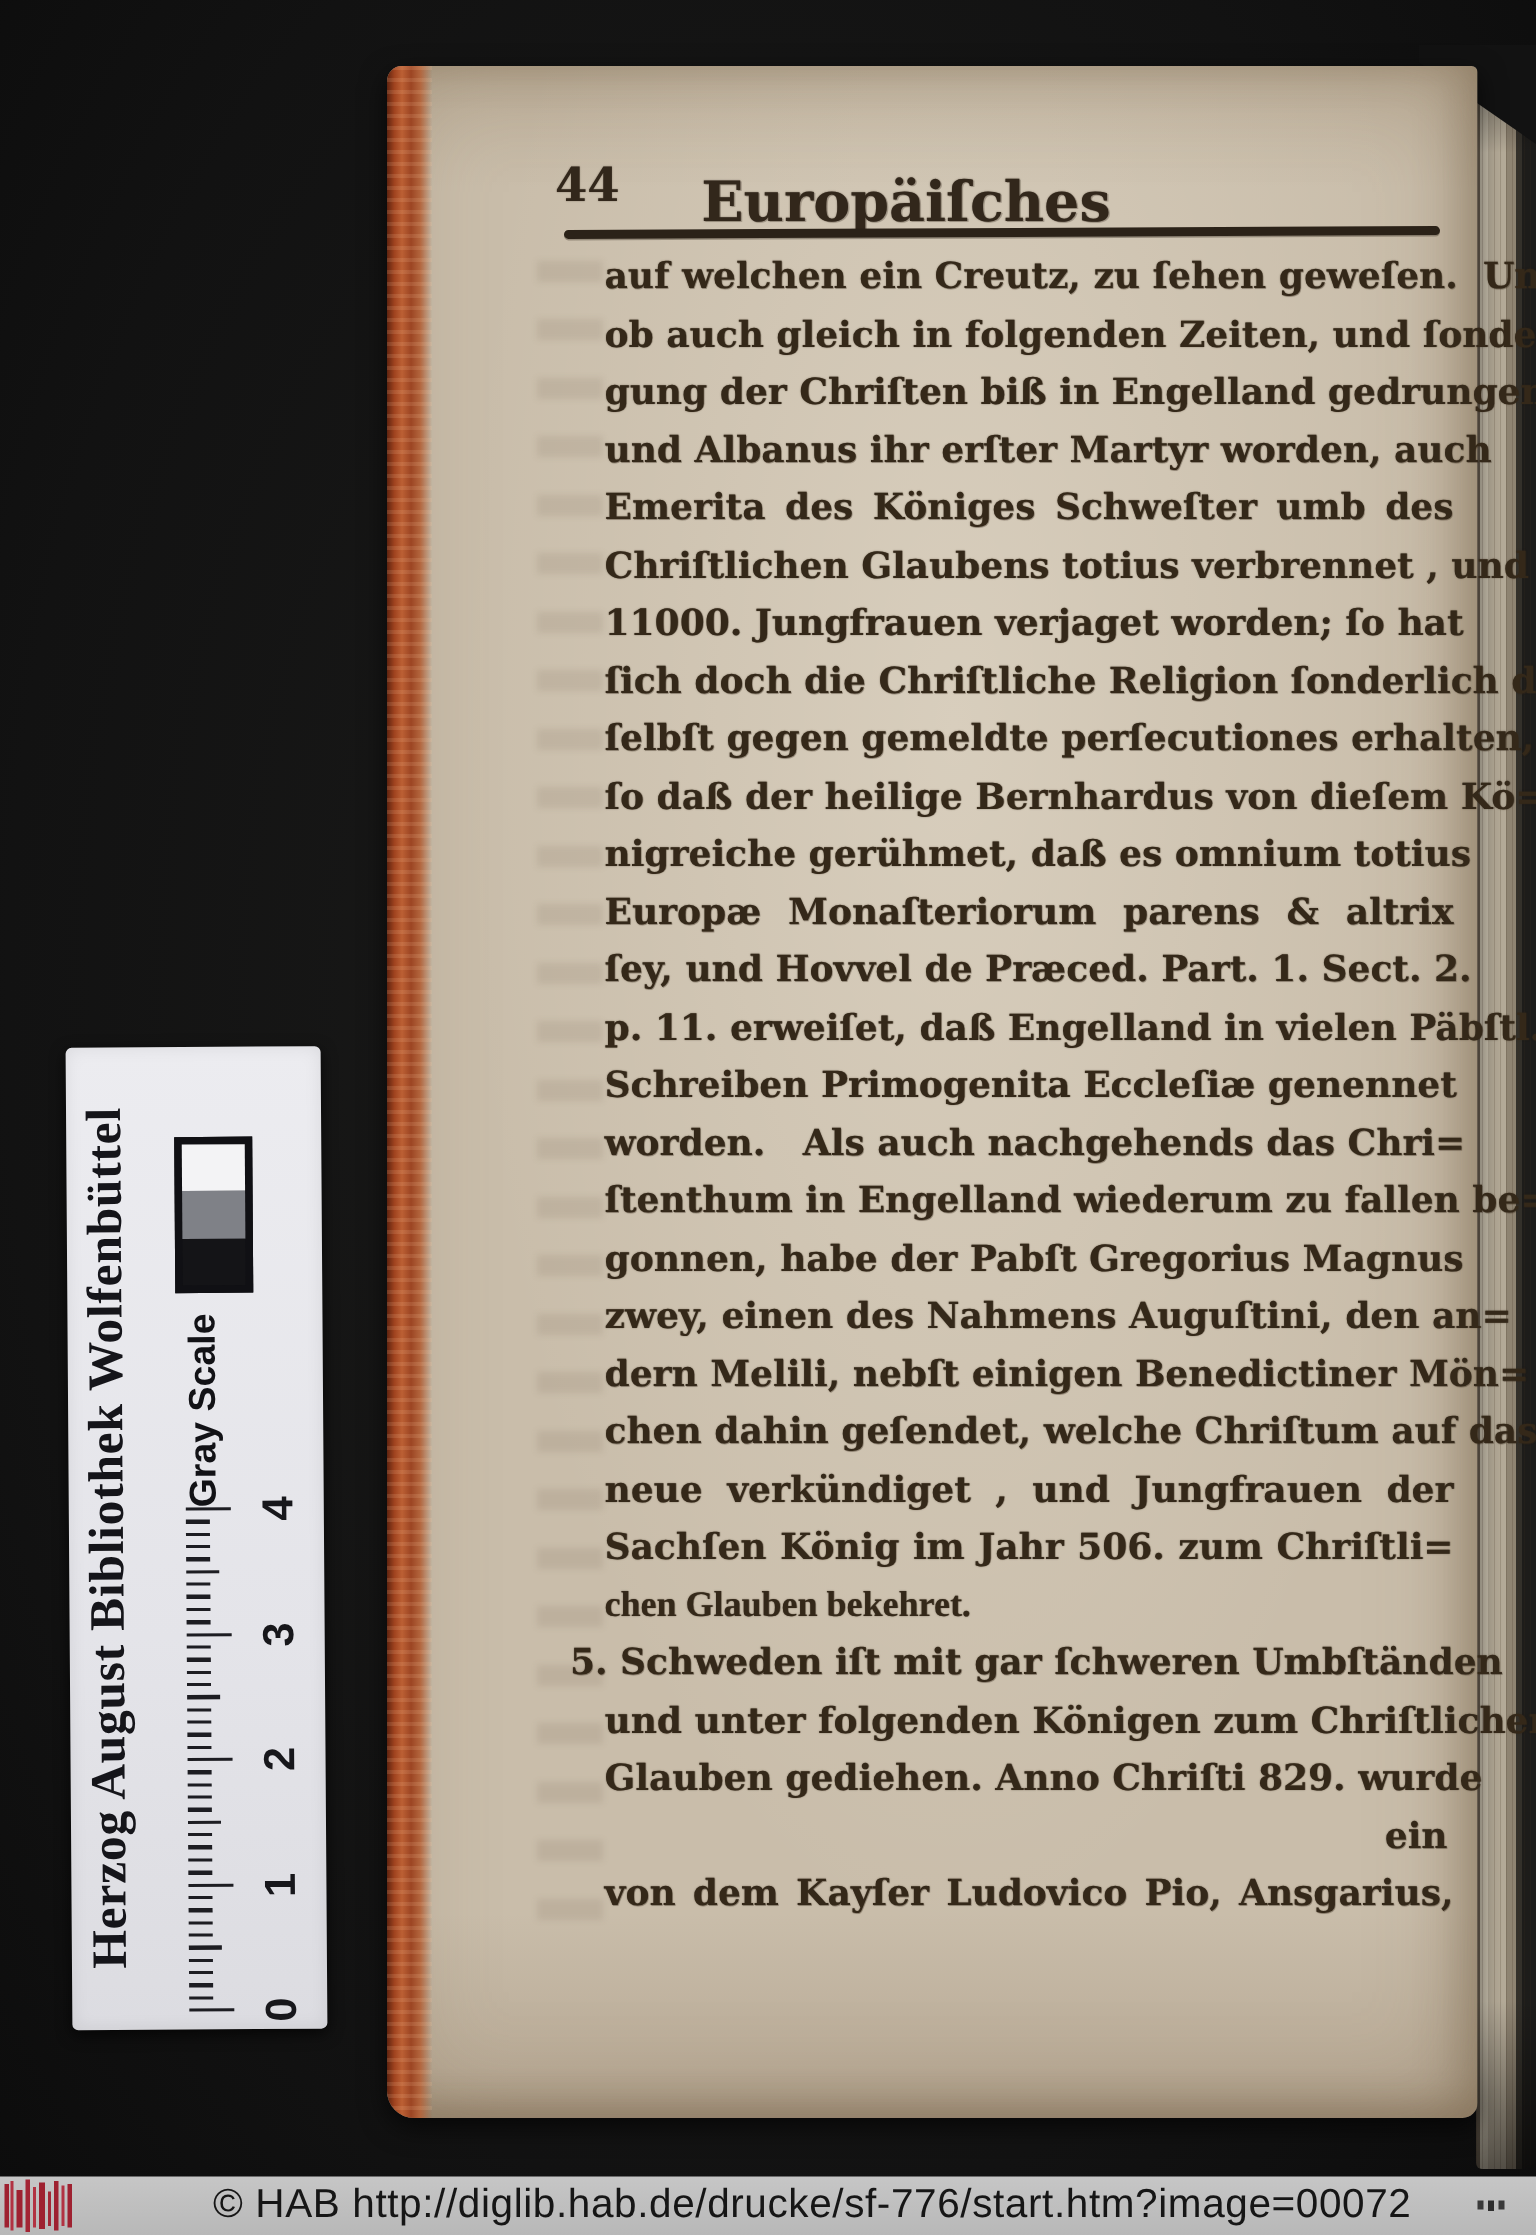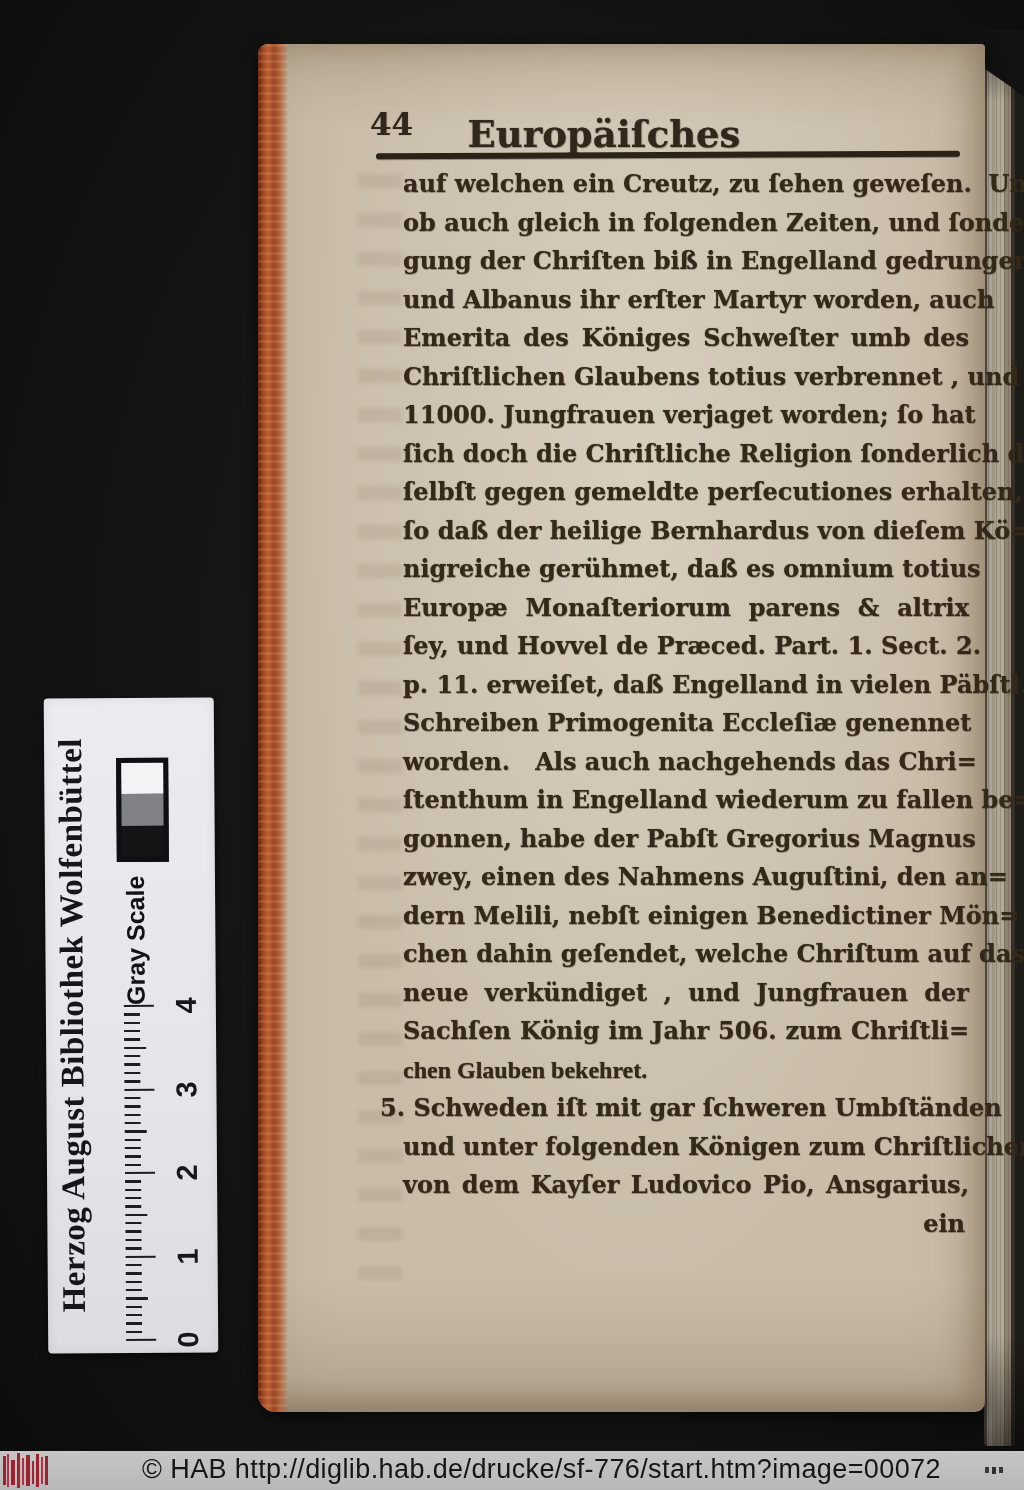--- a/index.html
+++ b/index.html
@@ -194,22 +194,23 @@
         <div class="tl">ſtenthum in Engelland wiederum zu fallen be=</div>
         <div class="tl">gonnen, habe der Pabſt Gregorius Magnus</div>
         <div class="tl">zwey, einen des Nahmens Auguſtini, den an=</div>
         <div class="tl">dern Melili, nebſt einigen Benedictiner Mön=</div>
         <div class="tl">chen dahin geſendet, welche Chriſtum auf das</div>
         <div class="tl">neue verkündiget , und Jungfrauen der</div>
         <div class="tl">Sachſen König im Jahr 506. zum Chriſtli=</div>
         <div class="tl noj">chen Glauben bekehret.</div>
         <div class="tl outd">5. Schweden iſt mit gar ſchweren Umbſtänden</div>
         <div class="tl">und unter folgenden Königen zum Chriſtlichen</div>
+        <div class="tl">Glauben gediehen. Anno Chriſti 829. wurde</div>
+        <div class="tl cwline">ein</div>
         <div class="tl">von dem Kayſer Ludovico Pio, Ansgarius,</div>
-        <div class="tl cwline">ein</div>
       </div>
   </div>
 
   <div class="card">
     <div class="card-title">Herzog August Bibliothek Wolfenbüttel</div>
     <div class="patch">
       <div class="sw white"></div>
       <div class="sw mid"></div>
       <div class="sw black"></div>
     </div>

